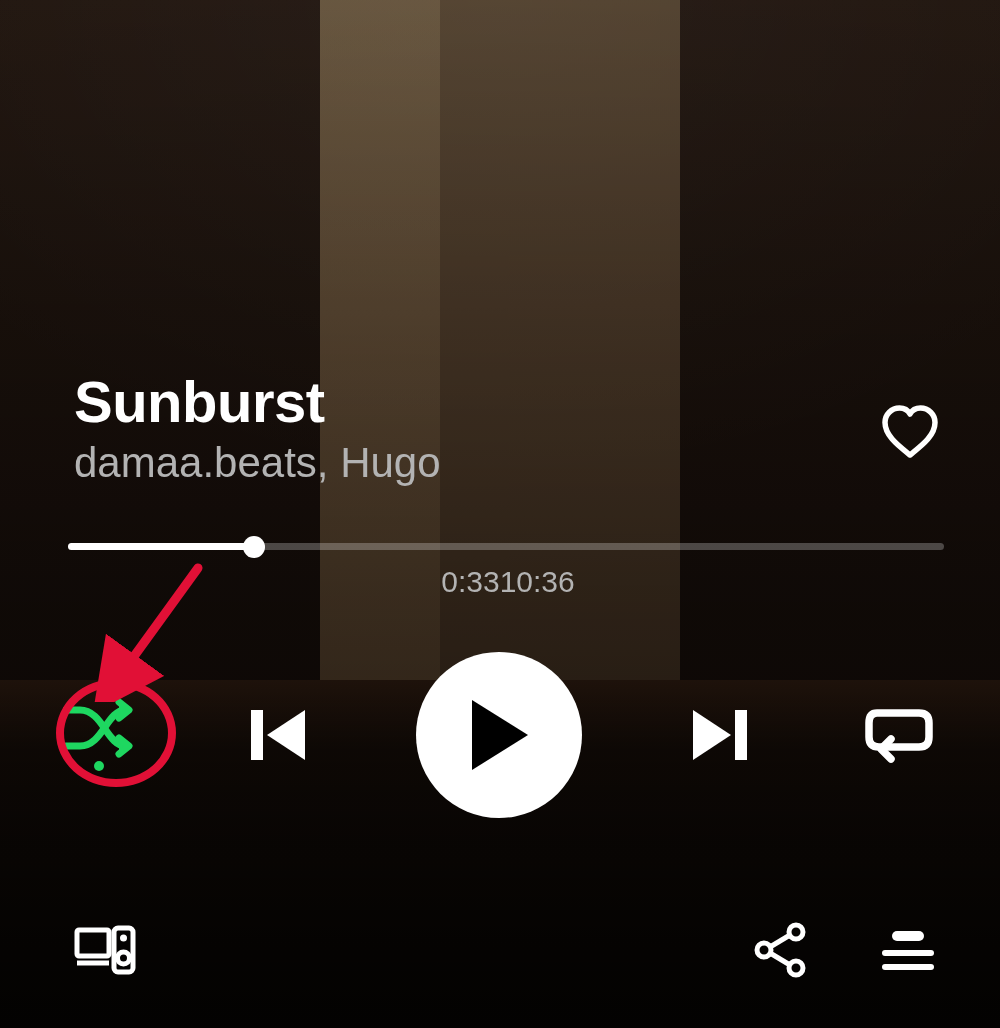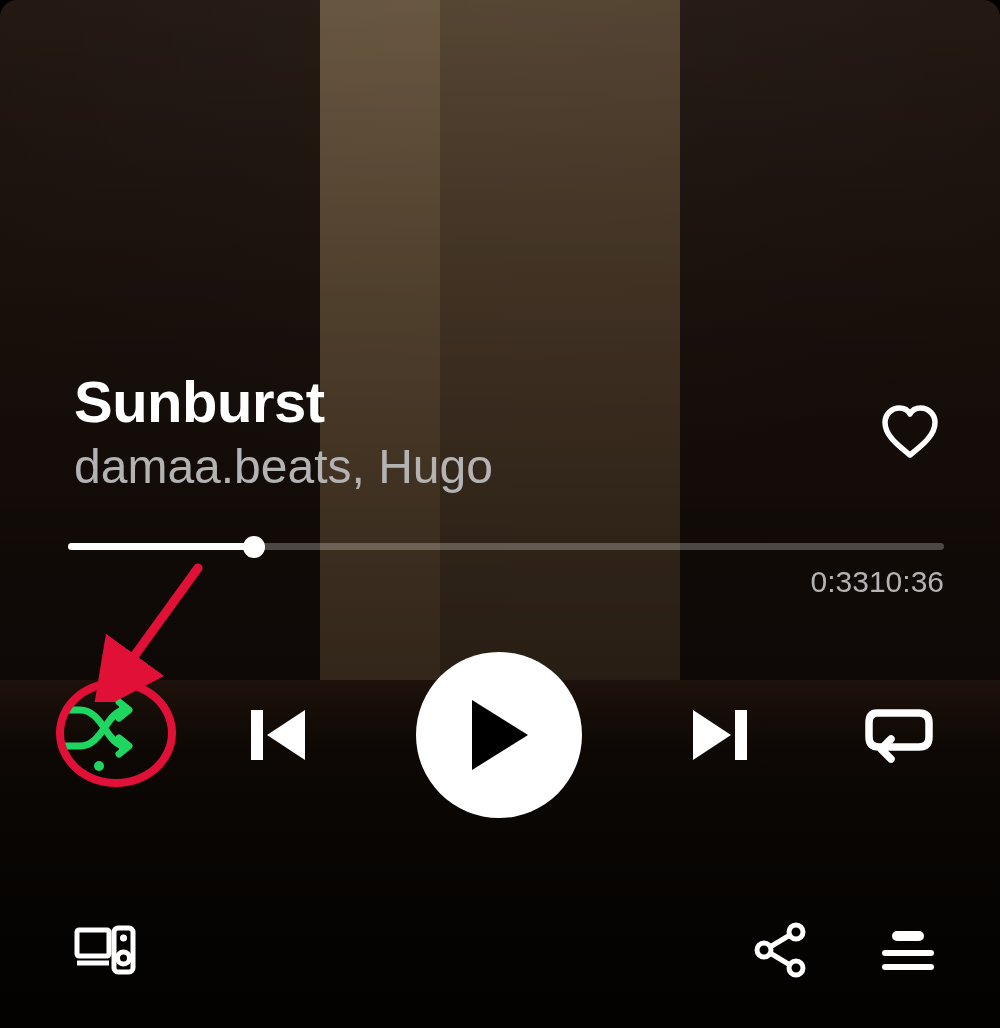--- a/index.html
+++ b/index.html
@@ -12,21 +12,20 @@
     background: #000;
   }
   .screen {
     position: relative;
     width: 1000px;
     height: 1028px;
     background:
       radial-gradient(120% 80% at 50% 0%, rgba(255,255,255,0.04), transparent 60%),
       linear-gradient(180deg, #2a1c14 0%, #22160f 30%, #1a100b 70%, #140c08 100%);
     color: #fff;
-    border-radius: 17px;
   }
   
   .art-column {
     position: absolute;
     left: 320px;
     top: 0;
     width: 360px;
     height: 760px;
     background: linear-gradient(180deg, #c7a97b 0%, #b89267 40%, #a07a52 100%);
     opacity: 0.38;
@@ -70,21 +69,21 @@
     right: 140px;
   }
   .track-title {
     font-size: 58px;
     font-weight: 700;
     letter-spacing: -0.5px;
     line-height: 1.05;
   }
   .track-artist {
     margin-top: 6px;
-    font-size: 48px;
+    font-size: 42px;
     font-weight: 400;
     color: #b3b3b3;
   }
 
   .like-btn {
     position: absolute;
     right: 56px;
     top: 398px;
     width: 68px;
     height: 68px;
@@ -125,21 +124,21 @@
     margin-top: -11px;
     border-radius: 50%;
     background: #fff;
   }
   .times {
     position: absolute;
     left: 72px;
     right: 56px;
     top: 565px;
     display: flex;
-    justify-content: flex-end;
+    justify-content: center;
     font-size: 30px;
     color: #b3b3b3;
   }
 
   
   .transport {
     position: absolute;
     left: 54px;
     right: 56px;
     top: 650px;

